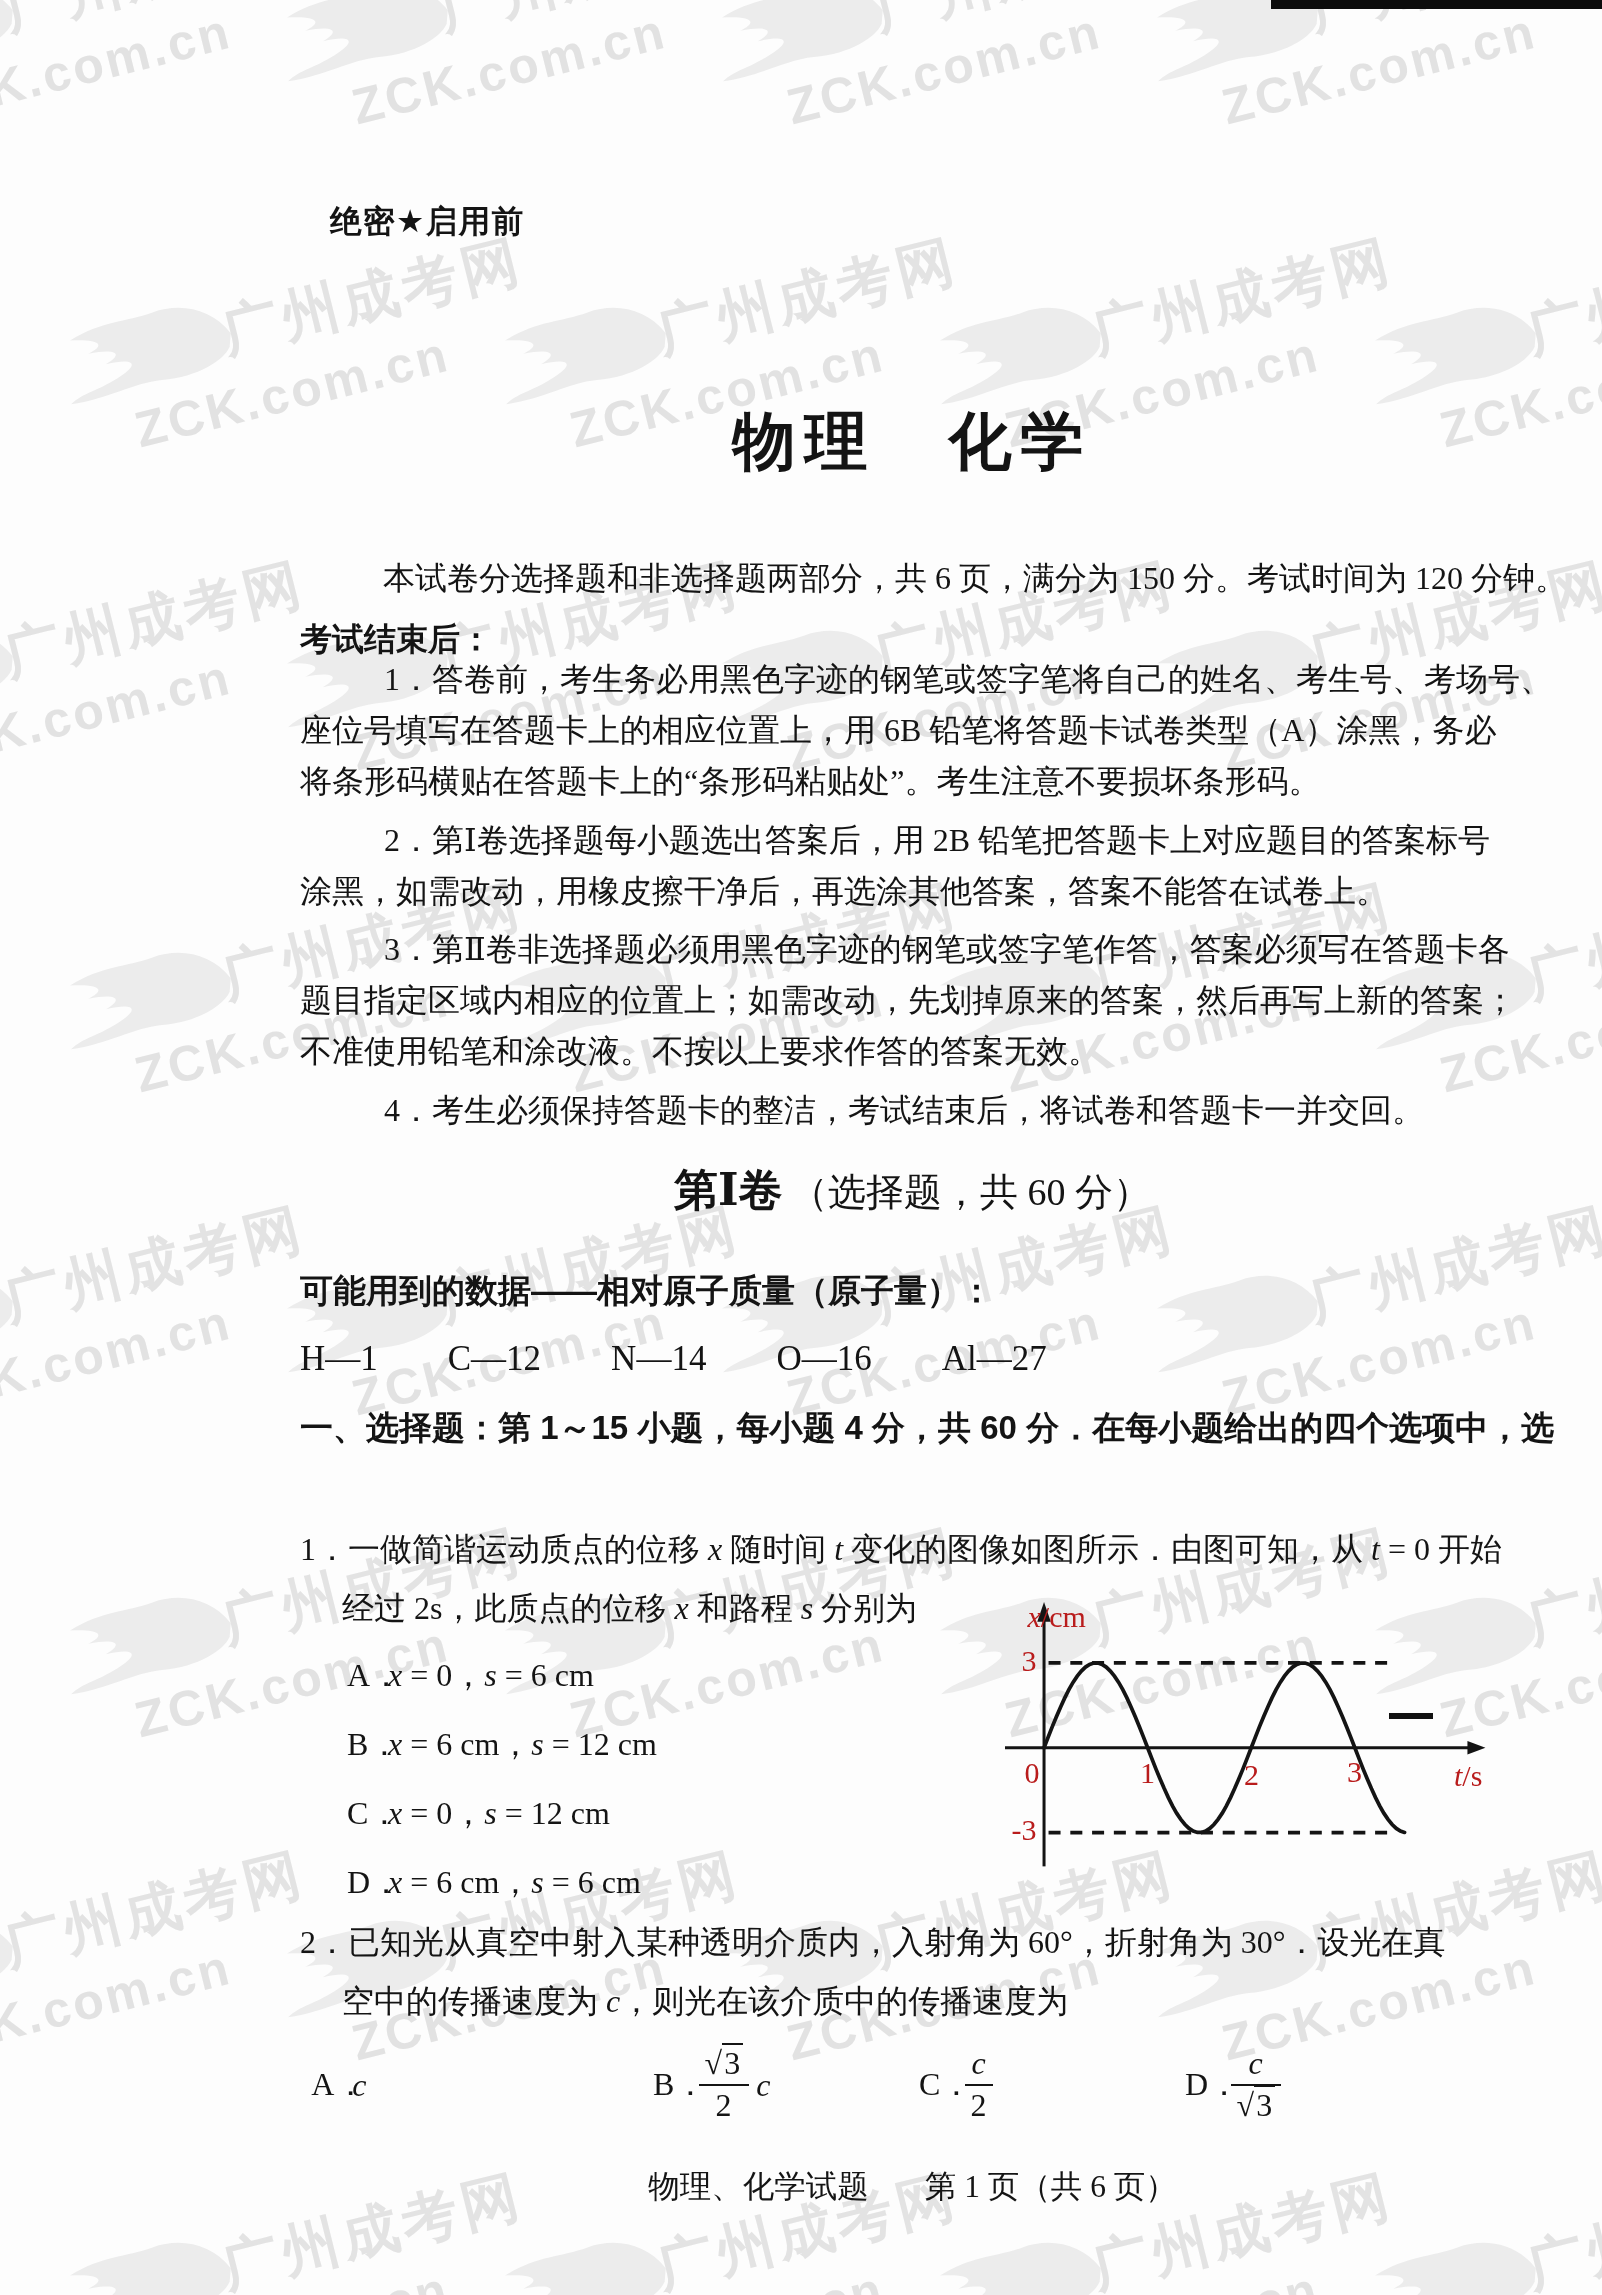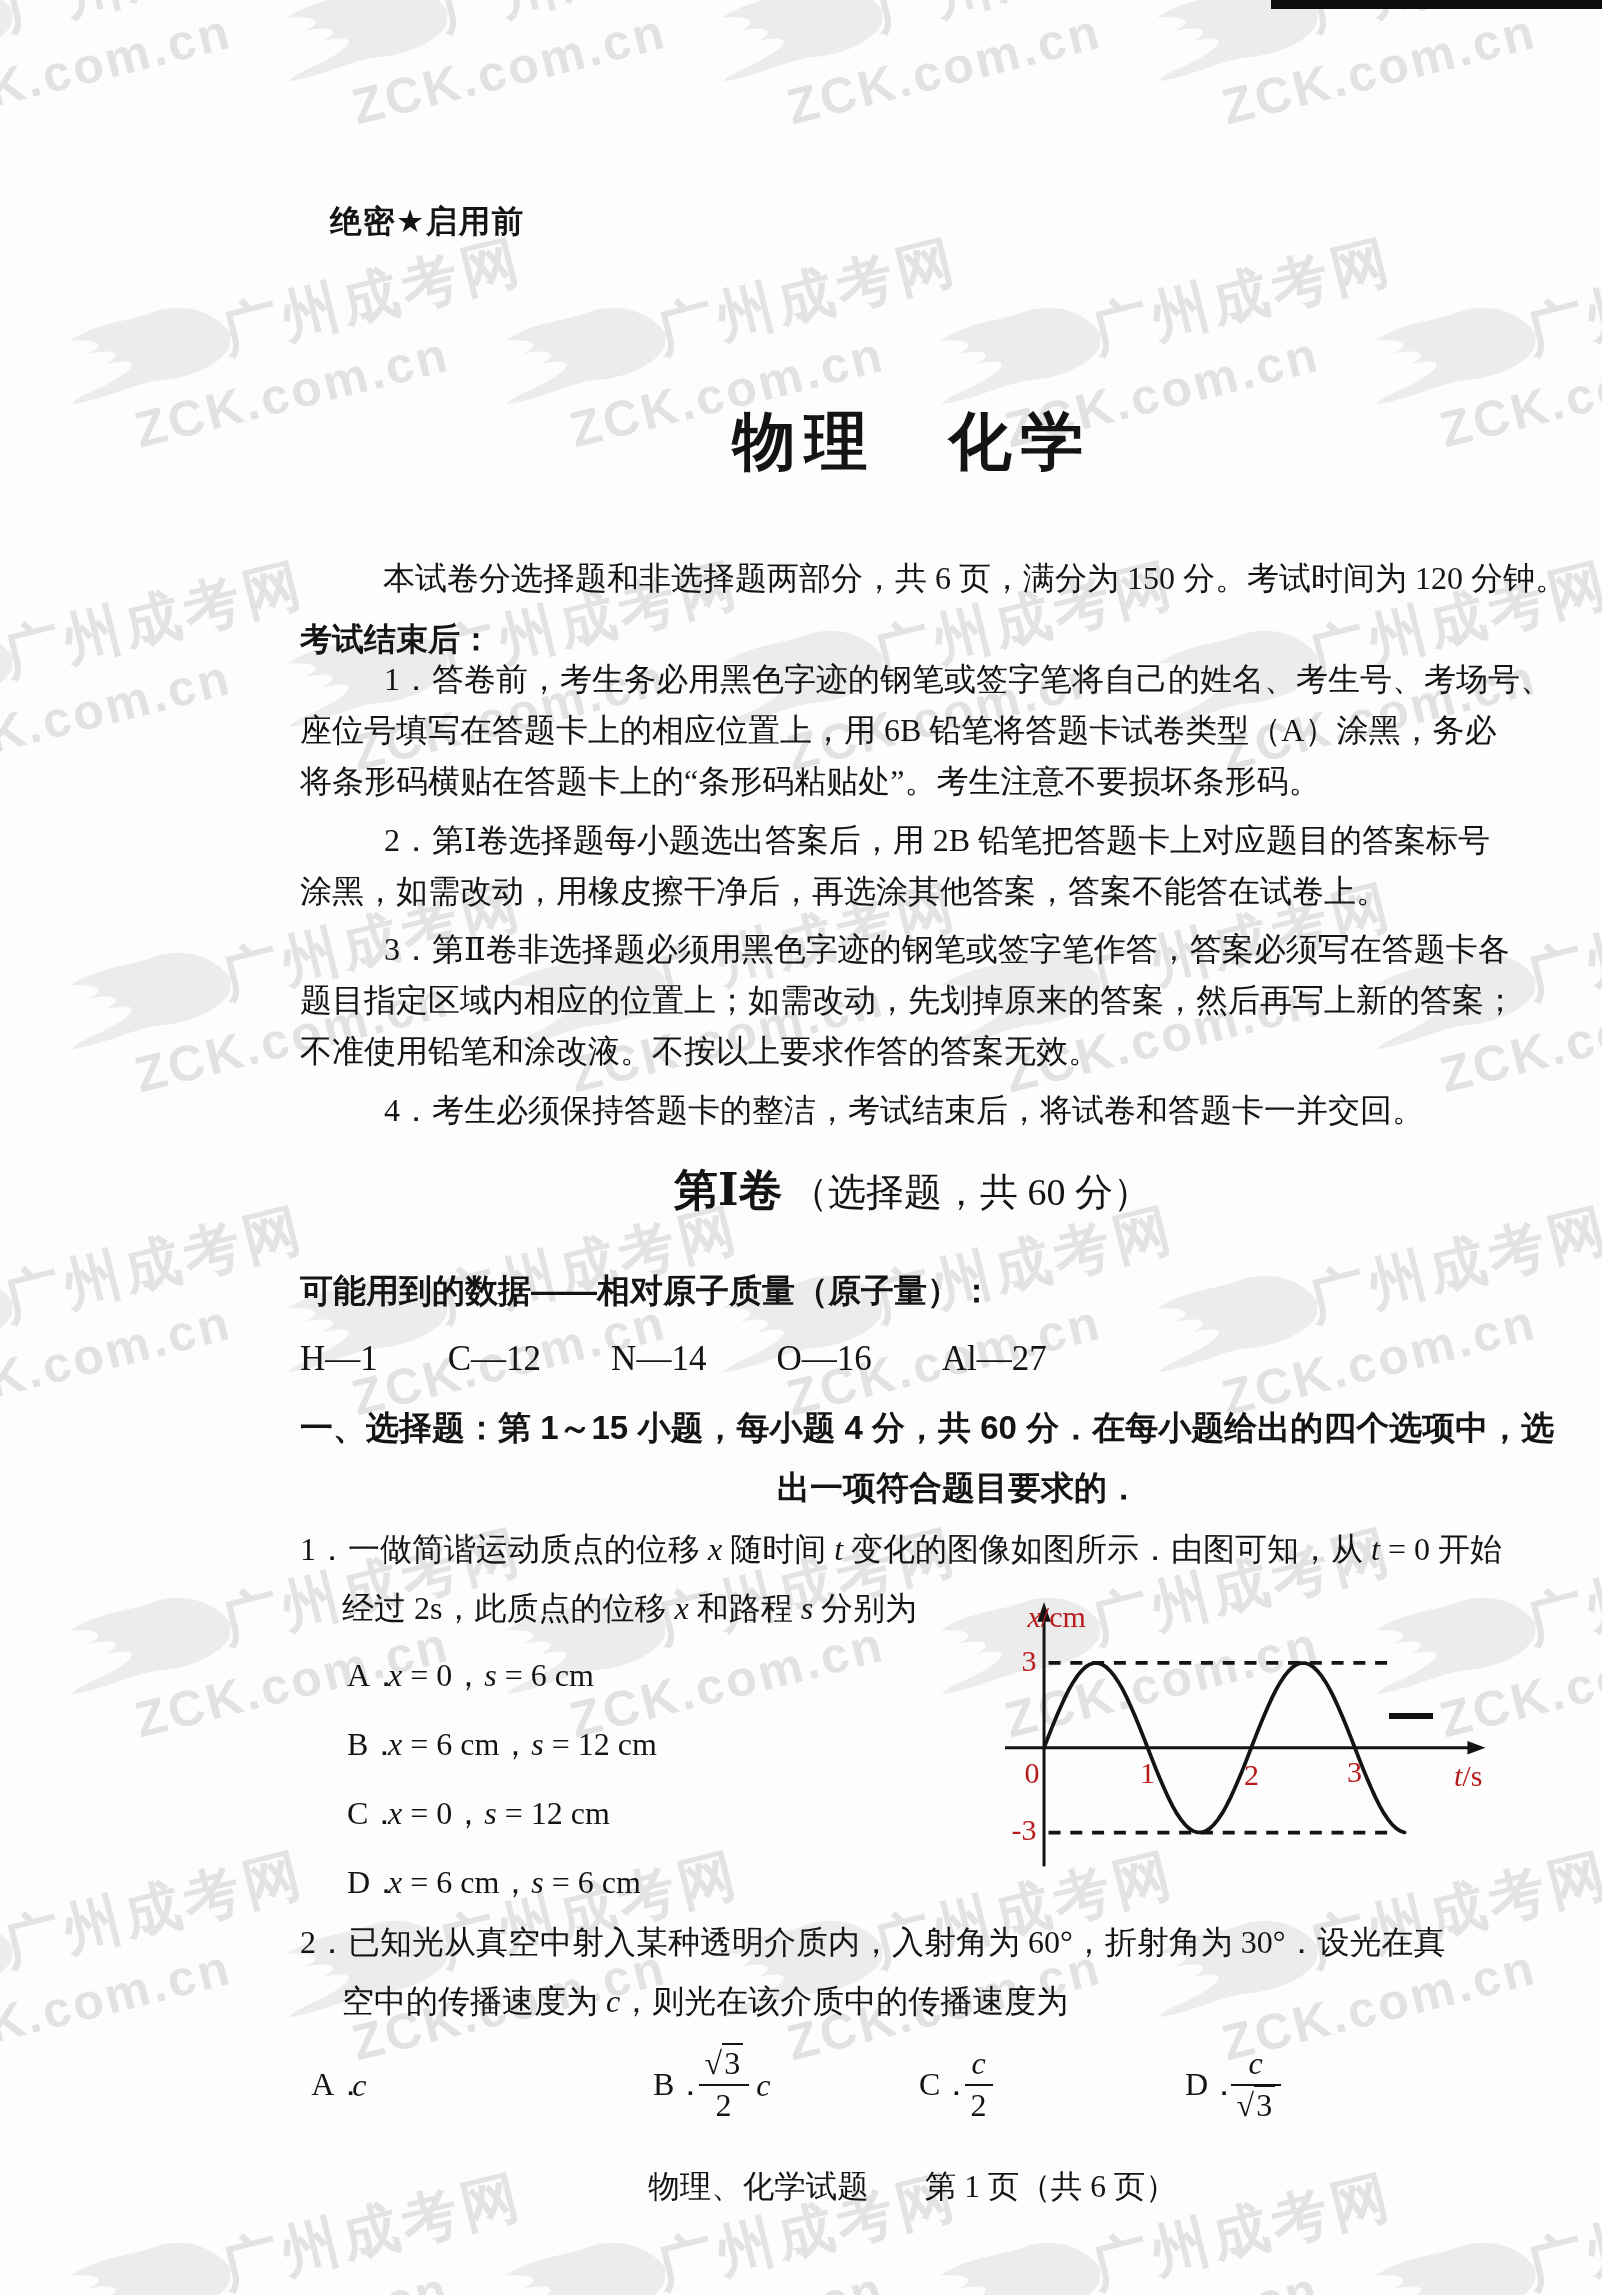--- a/index.html
+++ b/index.html
@@ -337,21 +337,20 @@
     <div class="abs section-head">
       <span class="big">第Ⅰ卷</span><span class="small">（选择题，共 60 分）</span>
     </div>
 
     <div class="abs data-note sans">可能用到的数据——相对原子质量（原子量）：</div>
 
     <div class="abs atomic">H—1　　C—12　　N—14　　O—16　　Al—27</div>
 
     <div class="abs choice-intro sans">
         <div class="bline">一、选择题：第 1～15 小题，每小题 4 分，共 60 分．在每小题给出的四个选项中，选</div>
-        <div class="bline cont">出一项符合题目要求的．</div>
       </div>
 
     <div class="abs question q1">
         <div class="bline"><span class="qnum">1．</span>一做简谐运动质点的位移 <i class="v">x</i> 随时间 <i class="v">t</i> 变化的图像如图所示．由图可知，从 <i class="v">t</i> = 0 开始</div>
         <div class="bline cont">经过 2s，此质点的位移 <i class="v">x</i> 和路程 <i class="v">s</i> 分别为</div>
       </div>
 
     <div class="abs q1-opts">
         <div class="opt-row">
           <span class="opt-label">A．</span>

